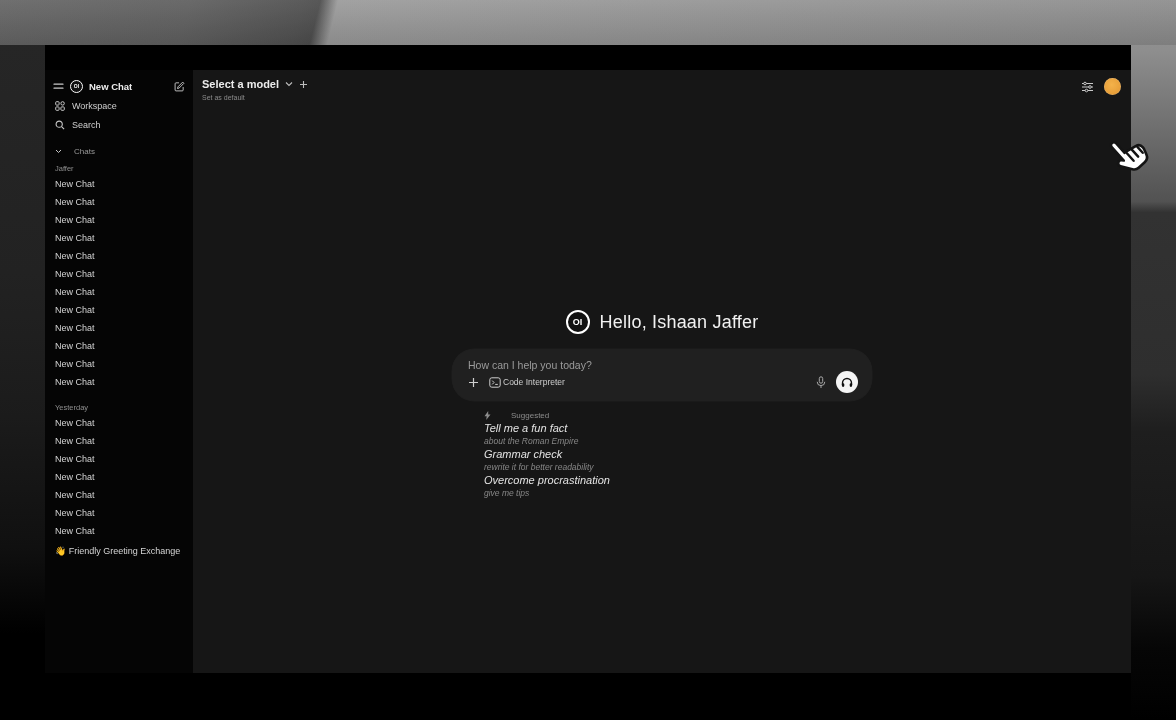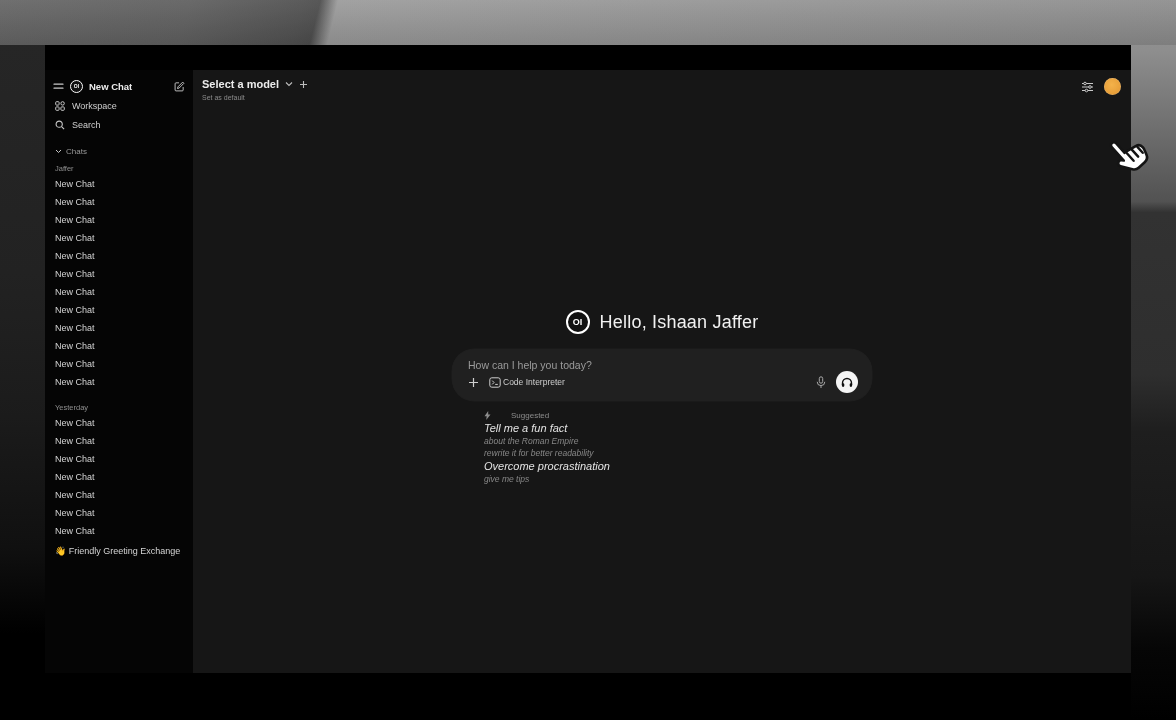--- a/index.html
+++ b/index.html
@@ -22,21 +22,21 @@
   
   .sidebar { width:148px; background:#050505; color:#d7d7d7; flex:none; padding:0 6px; }
   .sb-header { display:flex; align-items:center; height:20px; margin-top:6px; padding:0 2px; gap:6px; }
   .icon-btn { display:flex; align-items:center; justify-content:center; color:#c9c9c9; cursor:pointer; }
   .logo { border-radius:50%; background:#111; border:1.5px solid #fff; color:#fff;
     display:flex; align-items:center; justify-content:center; font-weight:bold; }
   .logo.small { width:13px; height:13px; font-size:5px; letter-spacing:.2px; }
   .sb-title { font-size:9.5px; font-weight:bold; color:#ededed; flex:1; }
   .sb-row { display:flex; align-items:center; gap:7px; height:19px; padding:0 4px;
     font-size:9px; color:#cfcfcf; border-radius:4px; cursor:pointer;text-align:center; }
-  .sb-section { display:flex; align-items:center; gap:4px; height:14px; margin-top:10px;
+  .sb-section { display:flex; align-items:center; gap:12px; height:14px; margin-top:10px;
     padding:0 4px; font-size:8px; color:#9a9a9a; cursor:pointer; }
   .sb-group-label { height:14px; margin-top:3px; padding:0 4px; font-size:7.5px; color:#8f8f8f;
     display:flex; align-items:center; }
   .sb-group-label.yd { margin-top:9px; }
   .chat-item { display:flex; align-items:center; height:18px; padding:0 4px; font-size:9px;
     color:#d4d4d4; border-radius:4px; cursor:pointer; white-space:nowrap; overflow:hidden; }
   .chat-item.special { margin-top:2px; }
 
   
   .main { flex:1; background:#161616; position:relative; color:#eee; }
@@ -302,20 +302,21 @@
             <span>Suggested</span>
           </div>
           <div>
 
               <div class="sug-item">
                 <div class="sug-title">Tell me a fun fact</div>
                 <div class="sug-sub">about the Roman Empire</div>
               </div>
 
               <div class="sug-item">
+                <div class="sug-title">Grammar check</div>
                 <div class="sug-sub">rewrite it for better readability</div>
               </div>
 
               <div class="sug-item">
                 <div class="sug-title">Overcome procrastination</div>
                 <div class="sug-sub">give me tips</div>
               </div>
             </div>
         </div>
       </div>

